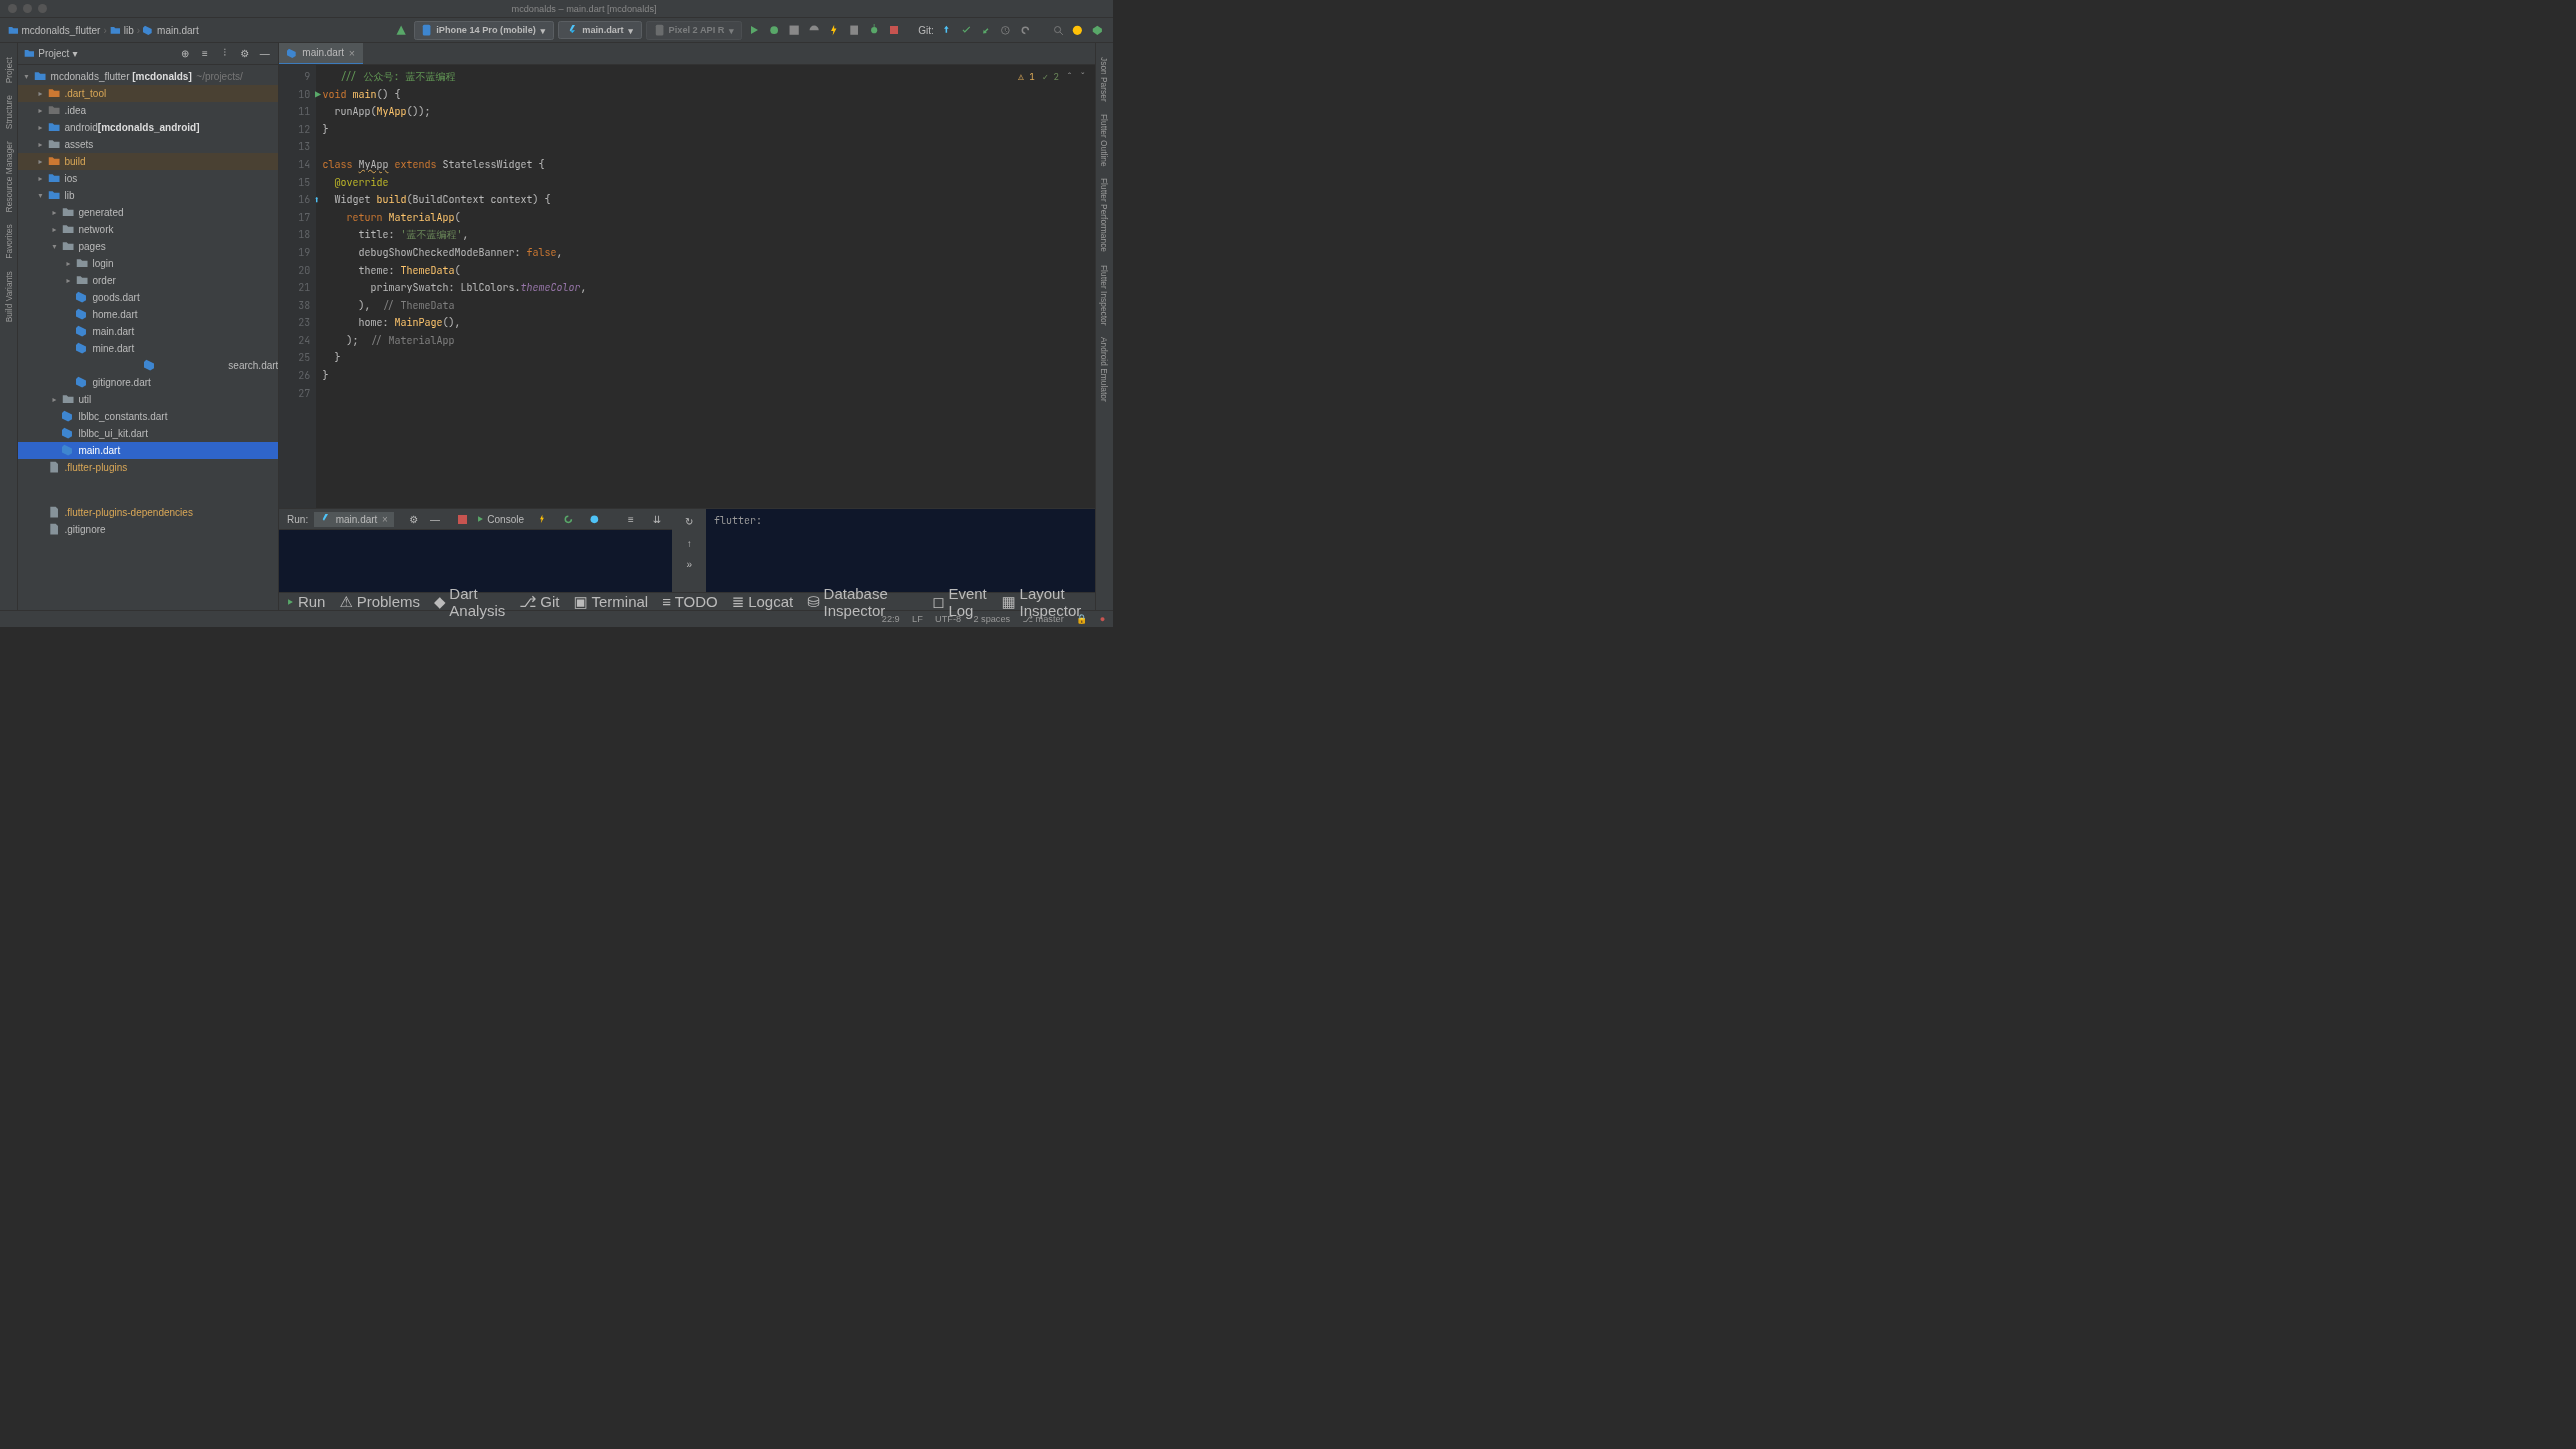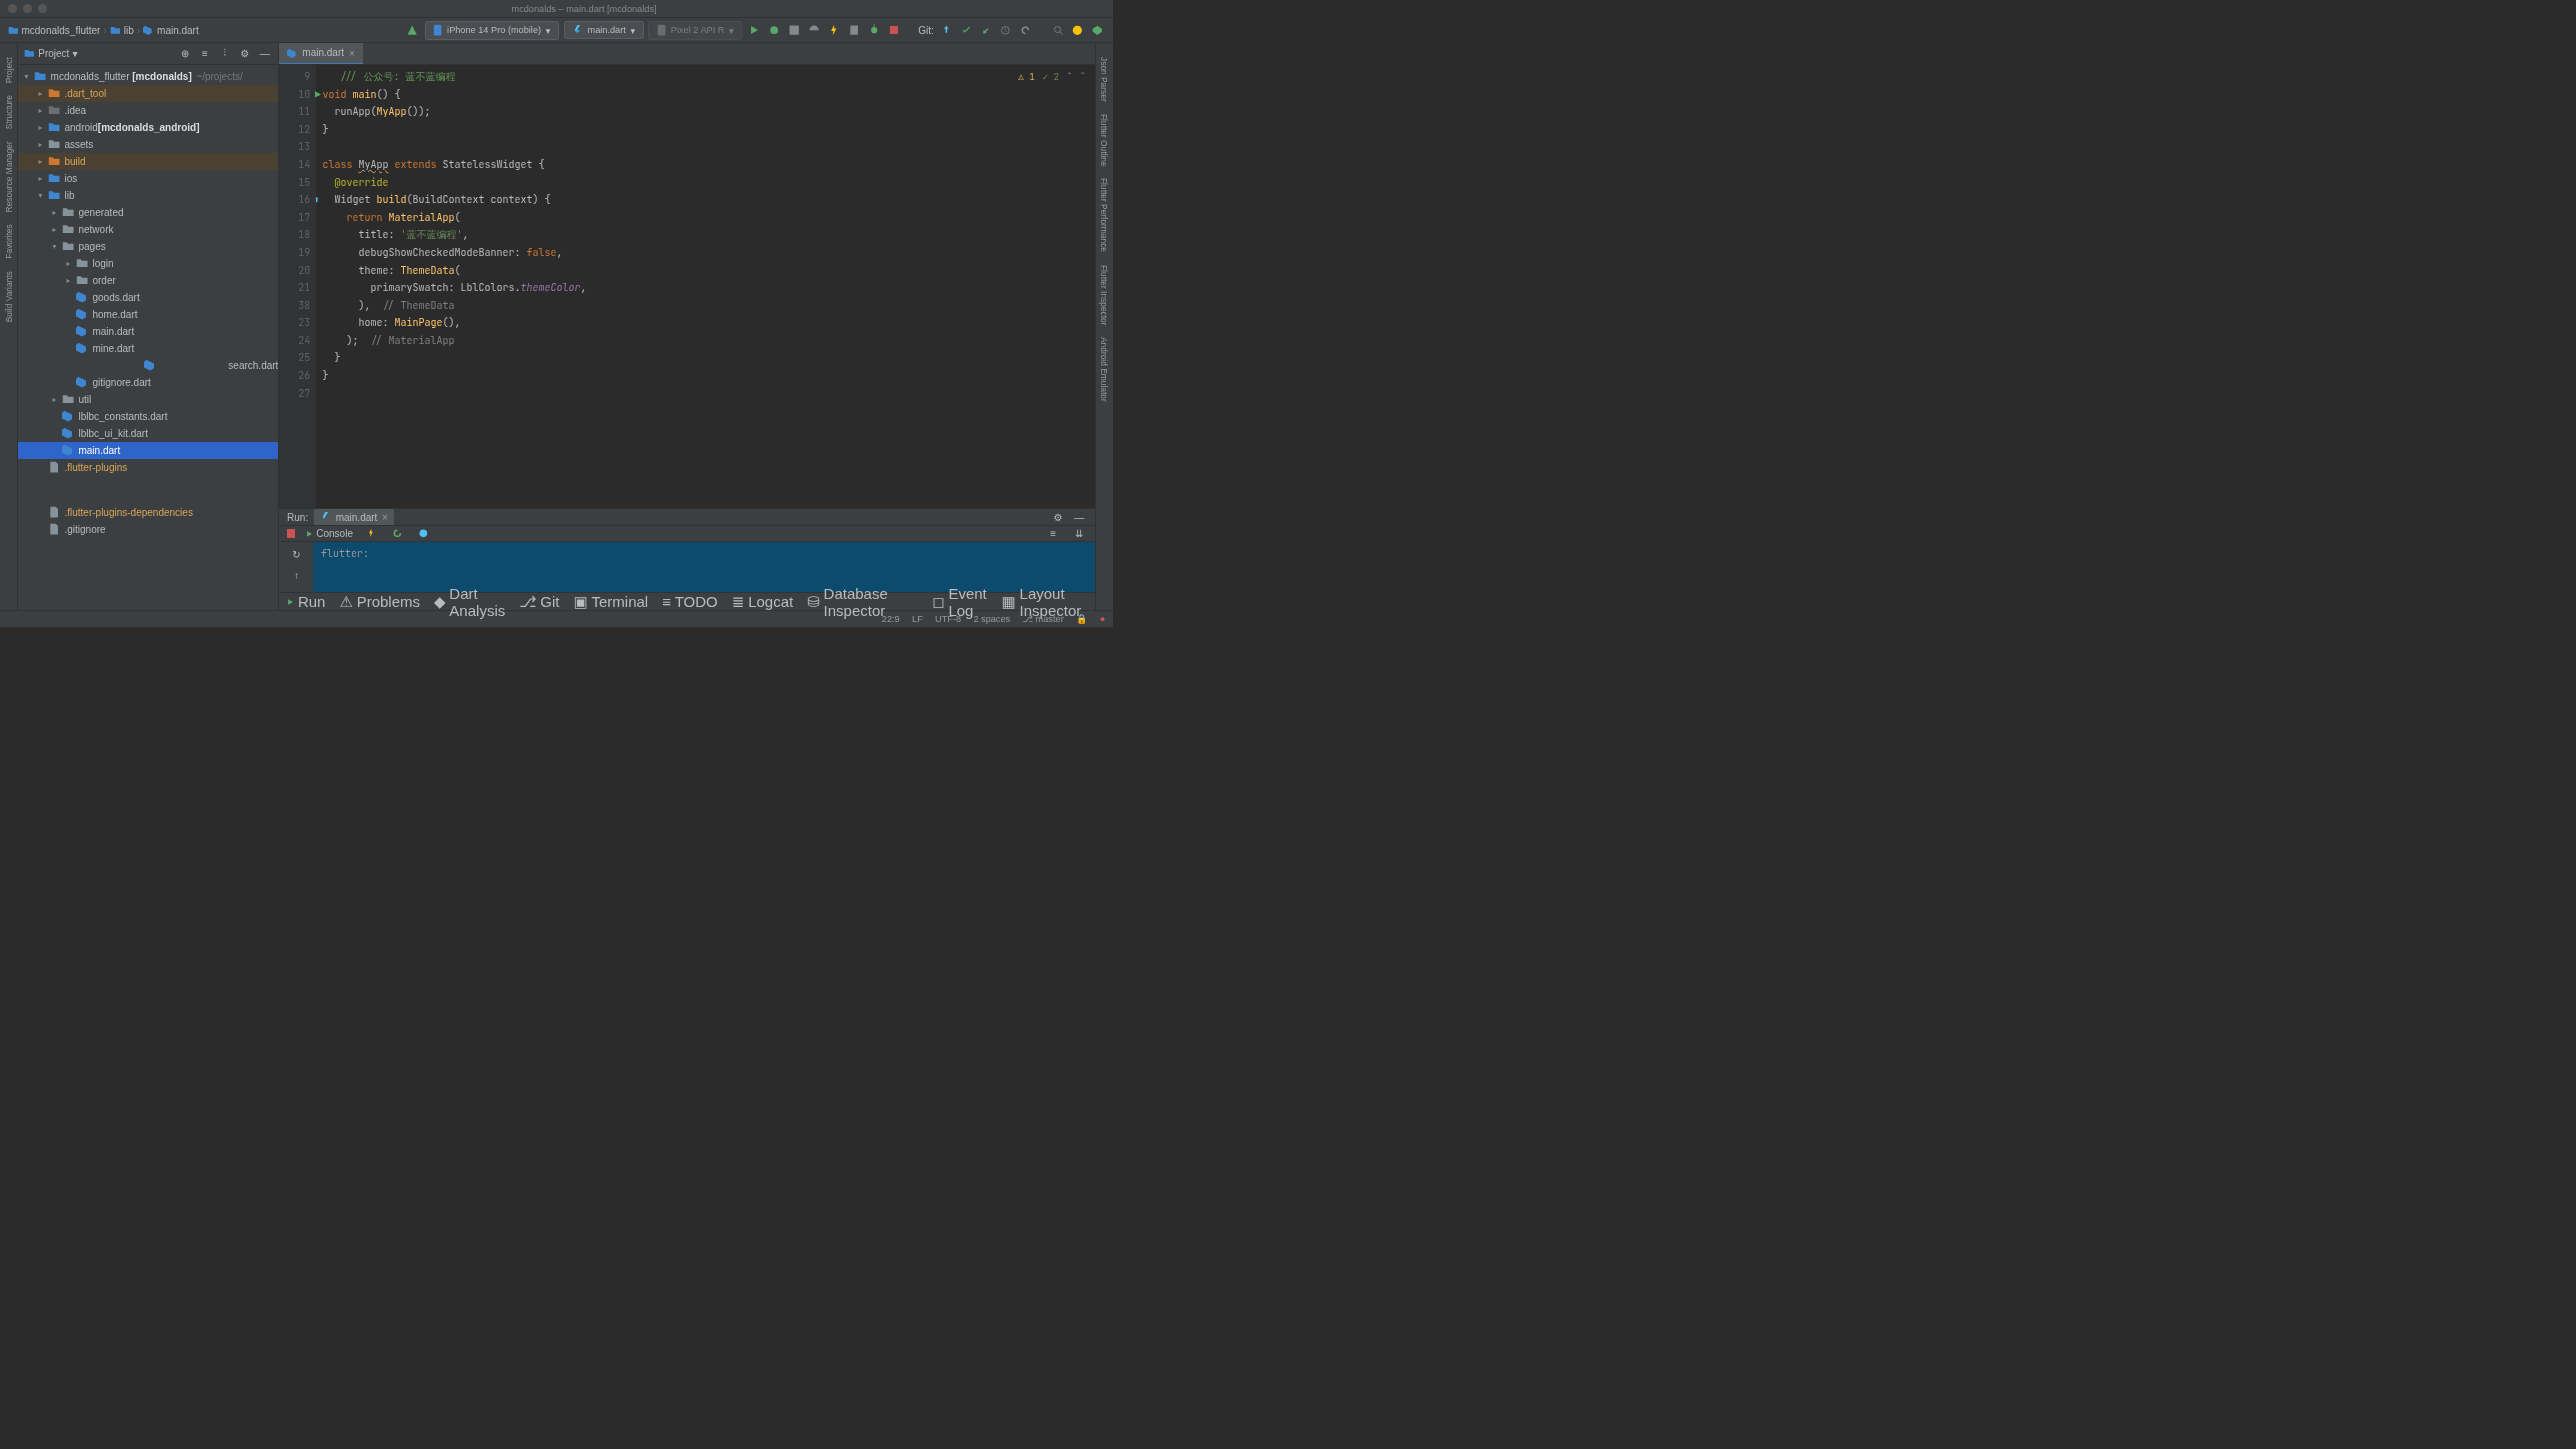--- a/index.html
+++ b/index.html
@@ -47,20 +47,21 @@
   background: #4a4e52;
   border: 0.8px solid #5a5e62;
   padding: 2.3px 7.7px;
   border-radius: 2.3px;
   color: #bbbbbb;
   display: flex;
   align-items: center;
   gap: 4.6px;
   font-size: 9.2px;
   cursor: pointer;
+  font-weight: bold;
 }
 .nav-btn.disabled { opacity: 0.5; }
 .icon-btn { width: 15.3px; height: 15.3px; display: flex; align-items: center; justify-content: center; cursor: pointer; }
 
 
 .main-layout { display: flex; height: calc(627px - 18.4px - 24.5px - 17px); }
 
 
 .left-gutter {
   width: 18.4px;
@@ -192,24 +193,25 @@
 .c-doc { color: #629755; margin-left: 17px; }
 .c-string { color: #6a8759; }
 .c-method { color: #ffc66d; }
 .c-annotation { color: #bbb529; }
 .c-field { color: #9876aa; font-style: italic; }
 .underline-wavy { text-decoration: underline wavy #d9a757; }
 
 
 .run-panel {
   height: 84px;
-  background: #0c4a6e;
+  background: #0f172a;
   border-top: 0.8px solid #323232;
   display: flex;
-  flex-direction: column;
+  flex-direction: row;
+  justify-content: flex-end;
 }
 .run-tabs {
   height: 21px;
   background: #3c3f41;
   display: flex;
   align-items: center;
   padding: 0 7.7px;
   gap: 6.1px;
   border-bottom: 0.8px solid #323232;
 }

